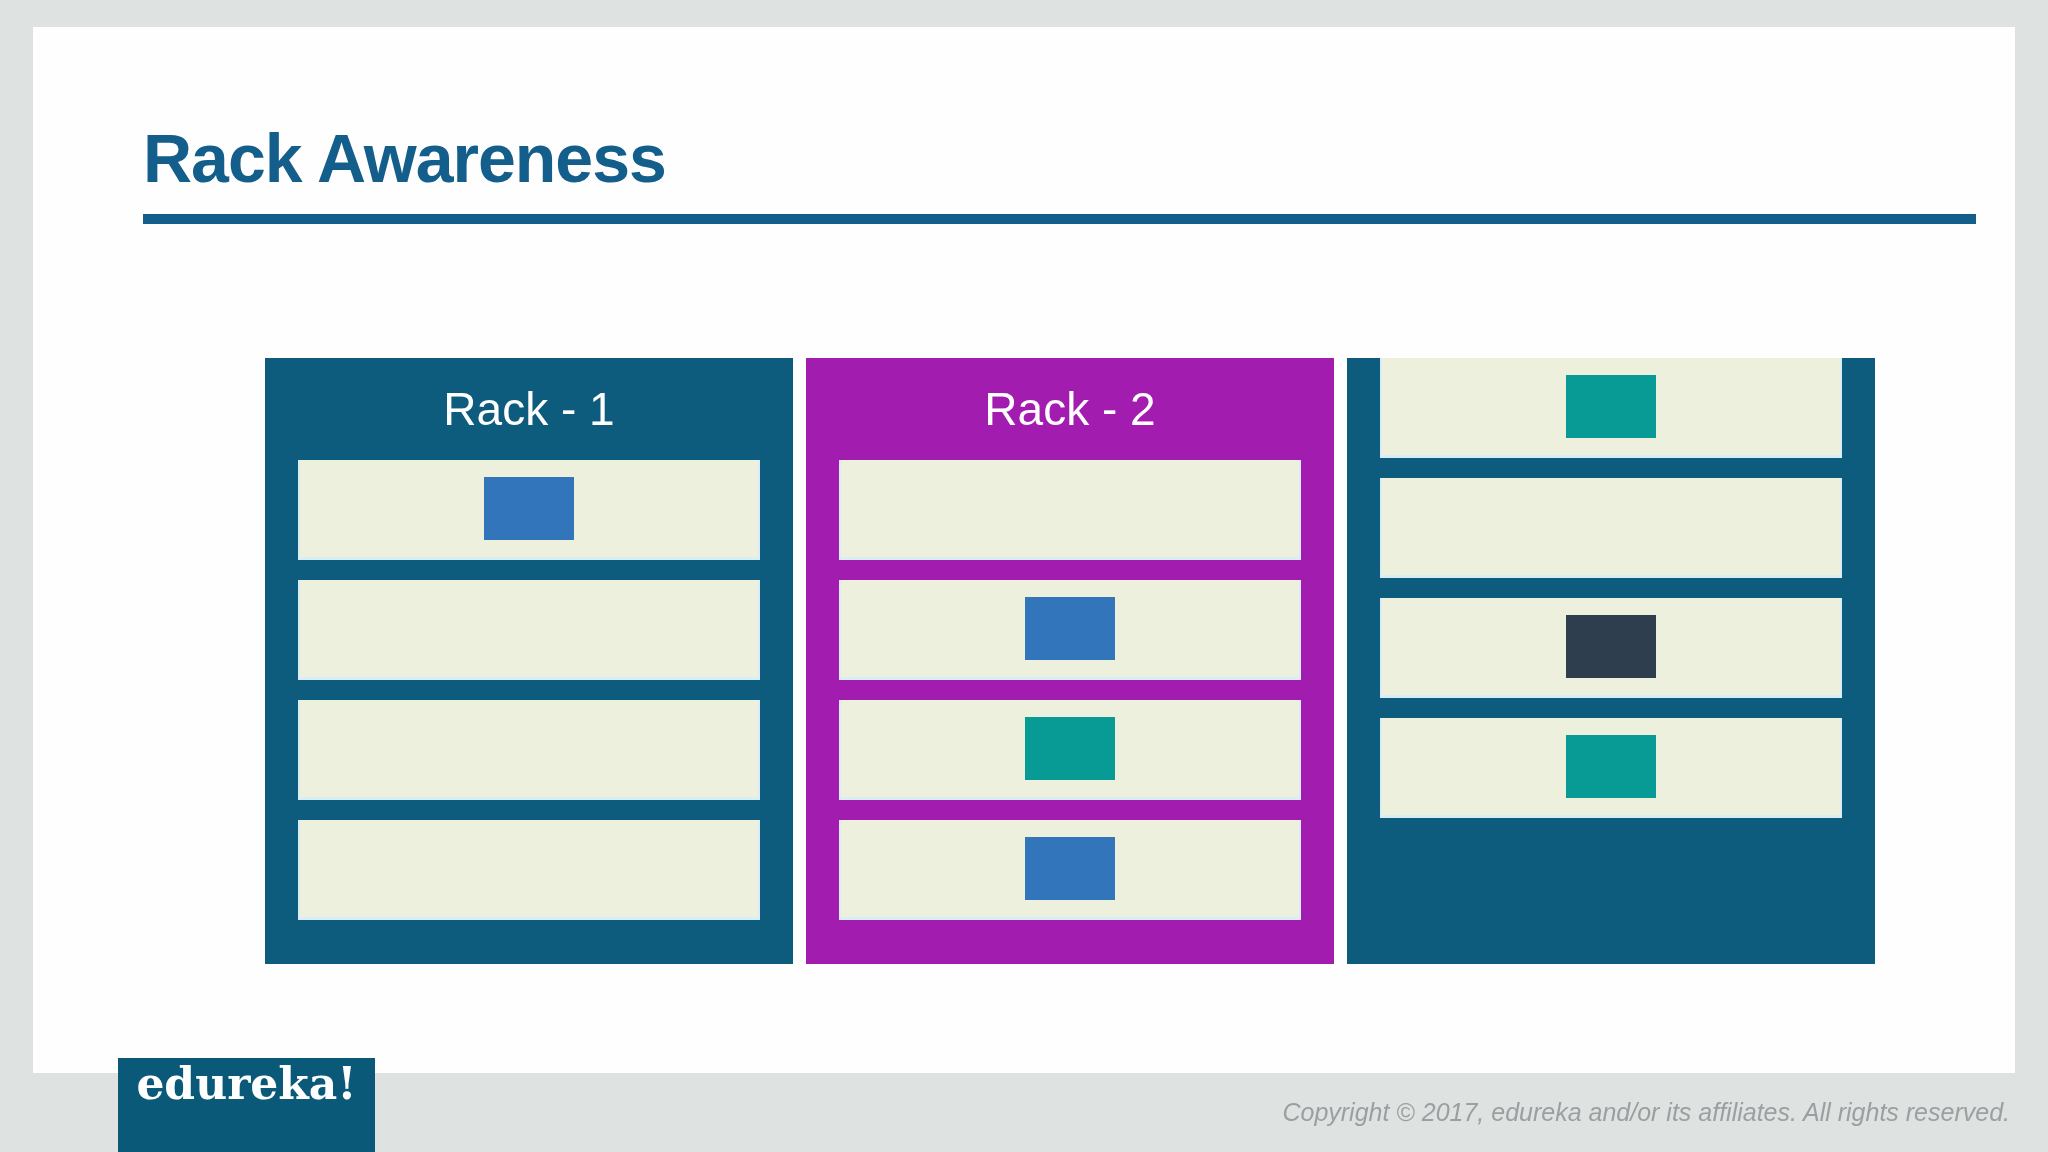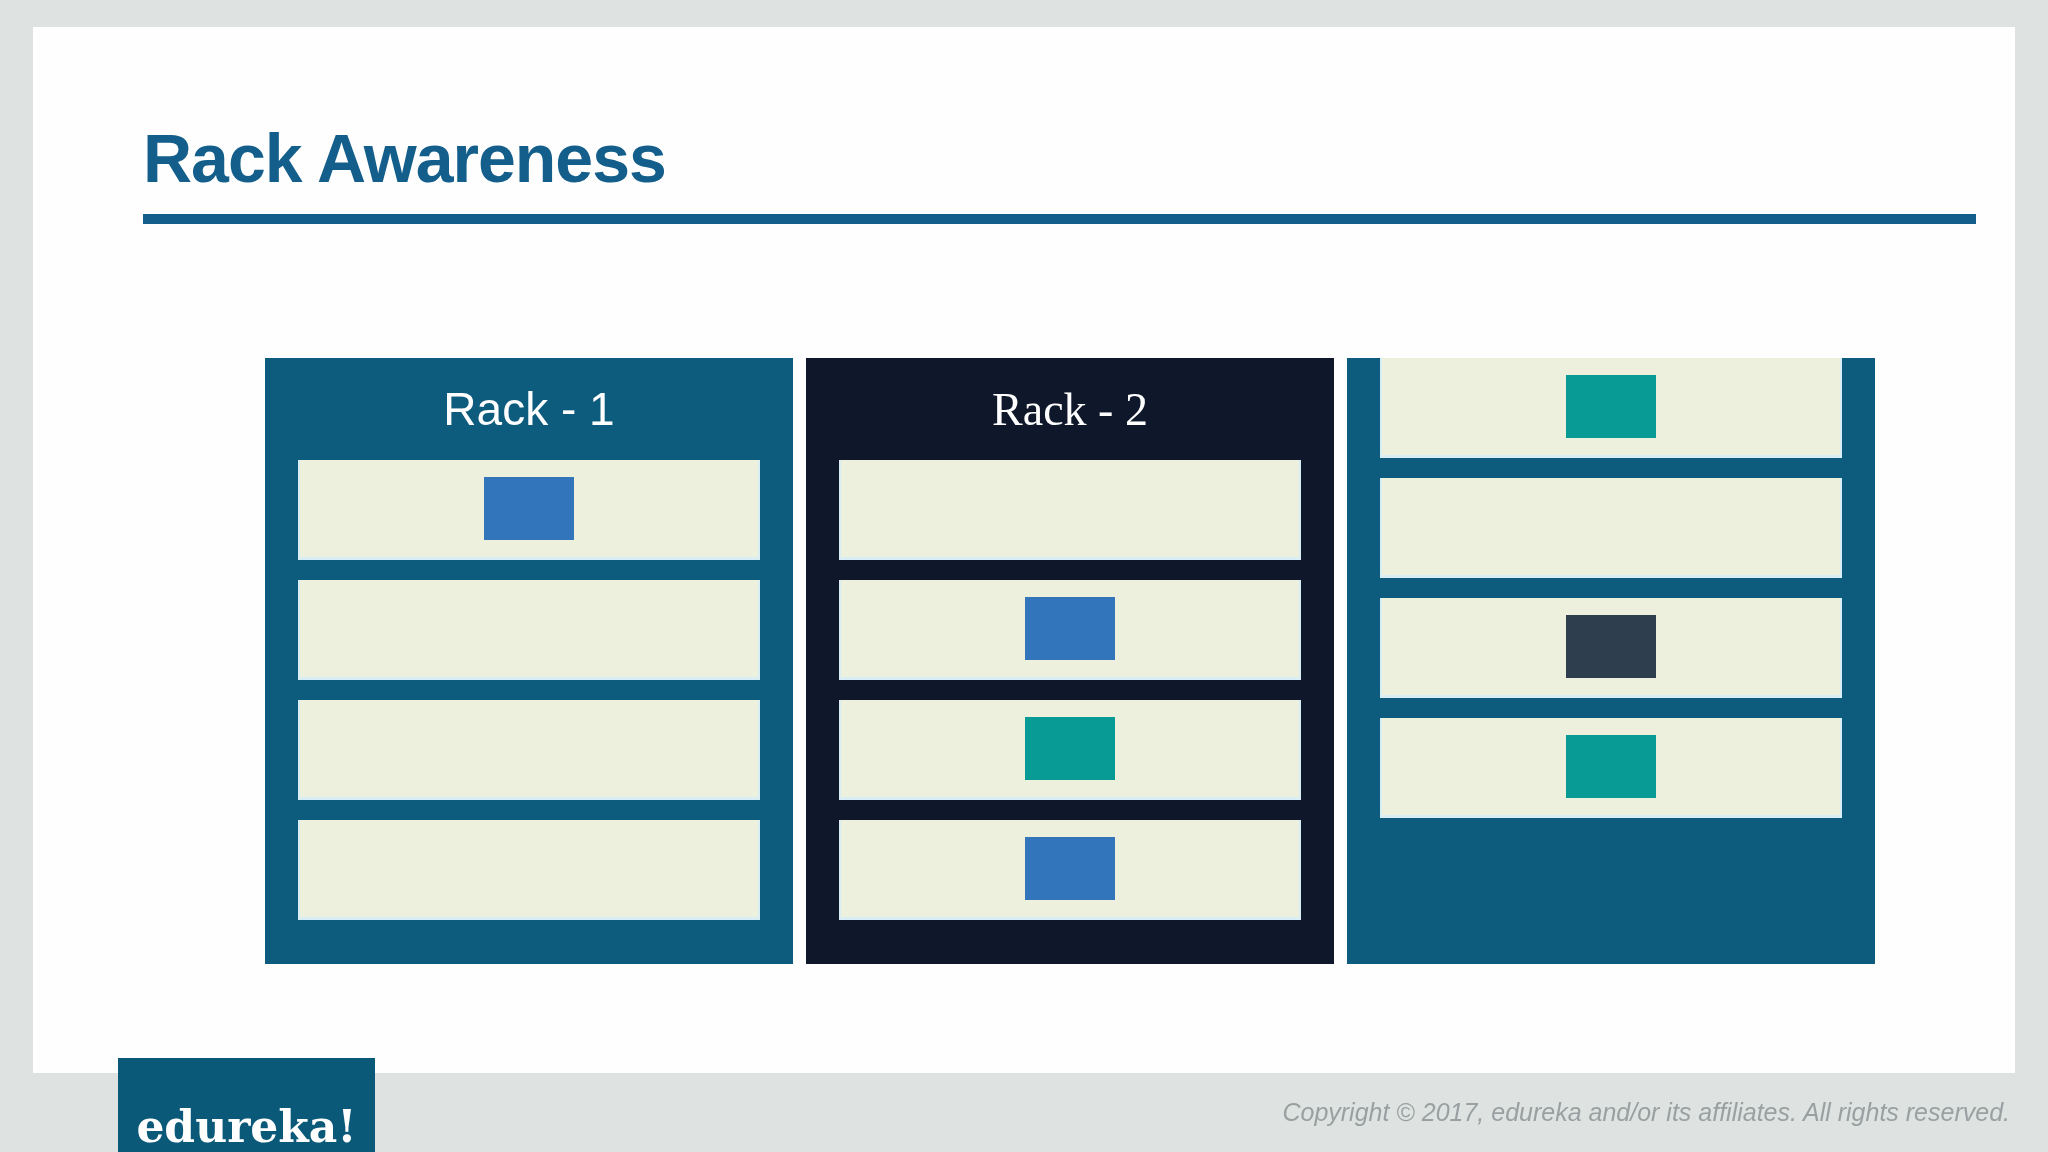--- a/index.html
+++ b/index.html
@@ -73,21 +73,21 @@
     left: 0; top: 1073px;
     width: 2048px; height: 79px;
     background: #dee2e1;
   }
   .logo-box {
     position: absolute;
     left: 118px; top: 1058px;
     width: 257px; height: 94px;
     background: #0b5978;
     display: flex;
-    align-items: flex-end;
+    align-items: flex-start;
     justify-content: center;
   }
   .logo-text {
     font-family: "DejaVu Serif", serif;
     font-weight: bold;
     font-size: 44px;
     color: #ffffff;
   }
   .copyright {
     position: absolute;
@@ -111,21 +111,21 @@
         <div class="rack-header">Rack - 1</div>
         <div class="rack-body">
           <div class="slot" style="background: rgb(237, 240, 221);">
             <div class="block" style="background: rgb(51, 117, 186);"></div>
           </div>
           <div class="slot" style="background: rgb(237, 240, 221);"></div>
           <div class="slot" style="background: rgb(237, 240, 221);"></div>
           <div class="slot" style="background: rgb(237, 240, 221);"></div>
         </div>
       </div>
-      <div class="rack" style="background: #0f172a; font-family: Liberation Serif, serif;">
+      <div class="rack" style="background: #a21caf;">
         <div class="rack-header">Rack - 2</div>
         <div class="rack-body">
           <div class="slot" style="background: rgb(237, 240, 221);"></div>
           <div class="slot" style="background: rgb(237, 240, 221);">
             <div class="block" style="background: rgb(51, 117, 186);"></div>
           </div>
           <div class="slot" style="background: rgb(237, 240, 221);">
             <div class="block" style="background: rgb(8, 154, 149);"></div>
           </div>
           <div class="slot" style="background: rgb(237, 240, 221);">

